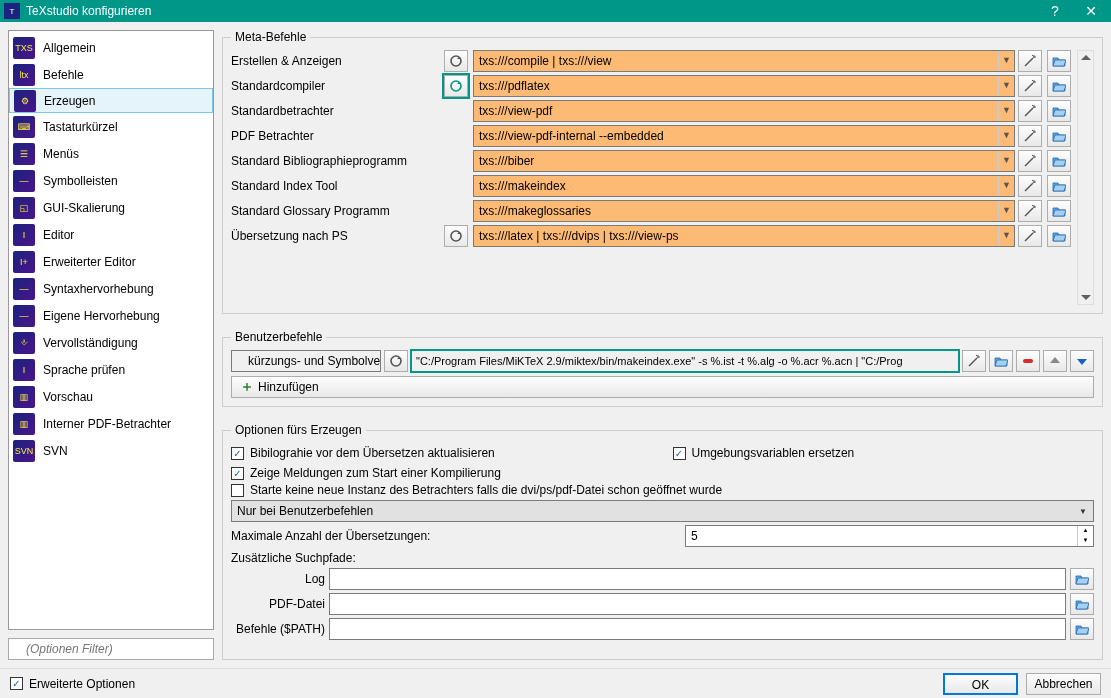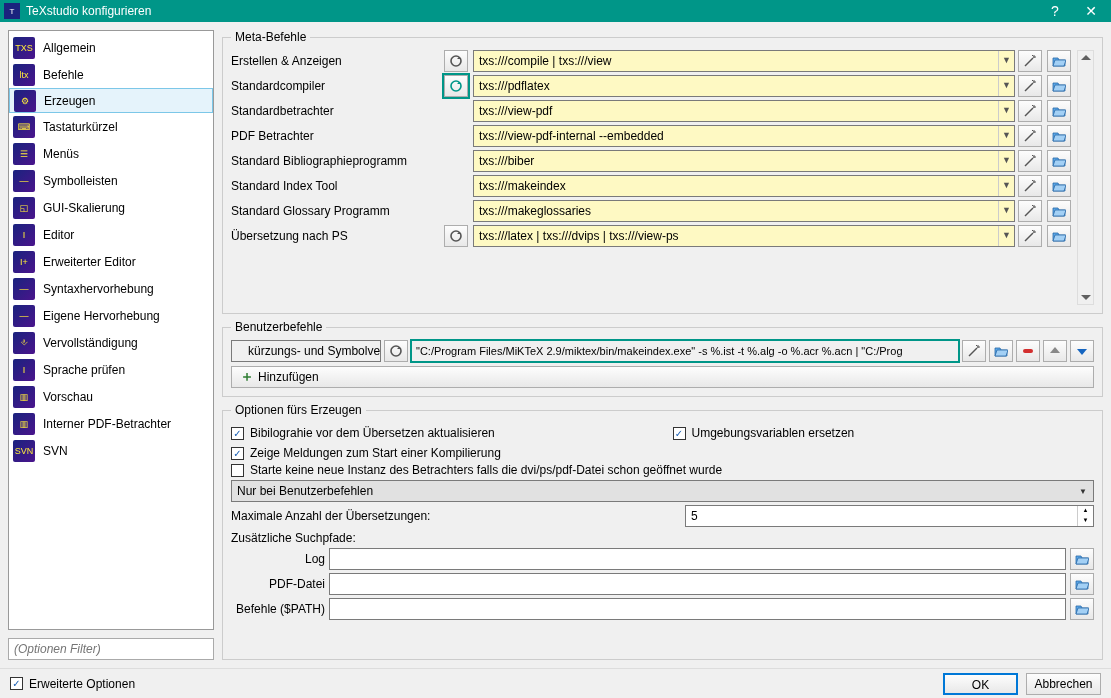--- a/index.html
+++ b/index.html
@@ -10,33 +10,33 @@
 .titlebar .title { flex: 1; font-size: 12px; }
 .titlebar .win-btn { width: 36px; text-align: center; line-height: 22px; font-size: 14px; cursor: default; }
 
 .content { position: absolute; top: 22px; bottom: 30px; left: 0; right: 0; display: flex; padding: 8px; gap: 8px; background:#f0f0f0;}
 
 .sidebar { width: 206px; display: flex; flex-direction: column; gap: 8px; }
 .nav { flex: 1; background: #fff; border: 1px solid #999; overflow-y: auto; padding: 3px 0;}
 .nav-item { display: flex; align-items: center; height: 27px; padding: 0 4px; gap: 8px; cursor: default; }
 .nav-item.sel { background: #e5f3fb; border:1px solid #7cc7e8; height:25px;}
 .nav-ico { width: 22px; height: 22px; background: linear-gradient(135deg,#1a237e,#4a148c); display:flex; align-items:center; justify-content:center; color:#ffeb3b; font-size:9px; border-radius:2px;}
-.filter-input { border: 1px solid #aaa; padding: 3px 5px; color:#666; font-style: italic; }
-
-.main { flex: 1; display: flex; flex-direction: column; gap: 6px; overflow:hidden;}
+.filter-input { border: 1px solid #aaa; padding: 3px 17px; color:#666; font-style: italic; }
+
+.main { flex: 1; display: flex; flex-direction: column; gap: 16px; overflow:hidden;}
 
 fieldset.gb { border: 1px solid #ccc; padding: 6px 8px 8px; position: relative; }
 fieldset.gb > legend { padding: 0 4px; font-size: 12px; }
 
 .meta-area { height: 255px; display:flex; gap:2px;}
 .meta-scroll { flex:1; overflow-y: auto; padding-right:2px;}
 .meta-row { display: grid; grid-template-columns: 210px 26px 1fr 26px 26px; gap: 3px; align-items: center; margin-bottom: 3px; }
 .lbl { }
 .ico-btn { width: 24px; height: 22px; border: 1px solid #adadad; background: linear-gradient(#fdfdfd,#e8e8e8); display:flex; align-items:center; justify-content:center; cursor:default;}
-.combo { display:flex; border:1px solid #7a7a7a; height:22px; background:#fef9c3;}
+.combo { display:flex; border:1px solid #7a7a7a; height:22px; background:#fdba74;}
 .combo .txt { flex:1; padding:0 5px; line-height:20px; white-space:nowrap; overflow:hidden;}
 .combo .arr { width:16px; text-align:center; line-height:18px; border-left:1px solid #ccc; font-size:9px; color:#555;}
 .scrollbar-v { width:17px; background:#f0f0f0; border:1px solid #ddd; position:relative;}
 .scrollbar-v::before, .scrollbar-v::after { content:''; position:absolute; left:3px; width:0; height:0; border-left:5px solid transparent; border-right:5px solid transparent;}
 .scrollbar-v::before { top:4px; border-bottom:5px solid #606060;}
 .scrollbar-v::after { bottom:4px; border-top:5px solid #606060;}
 
 .user-row { display:flex; gap:3px; align-items:center; margin-bottom:4px;}
 .user-name { width:150px; height:22px; border:1px solid #7a7a7a; padding:0 16px; line-height:20px; overflow:hidden; white-space:nowrap;}
 .user-cmd { flex:1; height:22px; border:1px solid #009688; outline:1px solid #009688; padding:0 4px; line-height:20px; overflow:hidden; white-space:nowrap; font-size:11px;}

